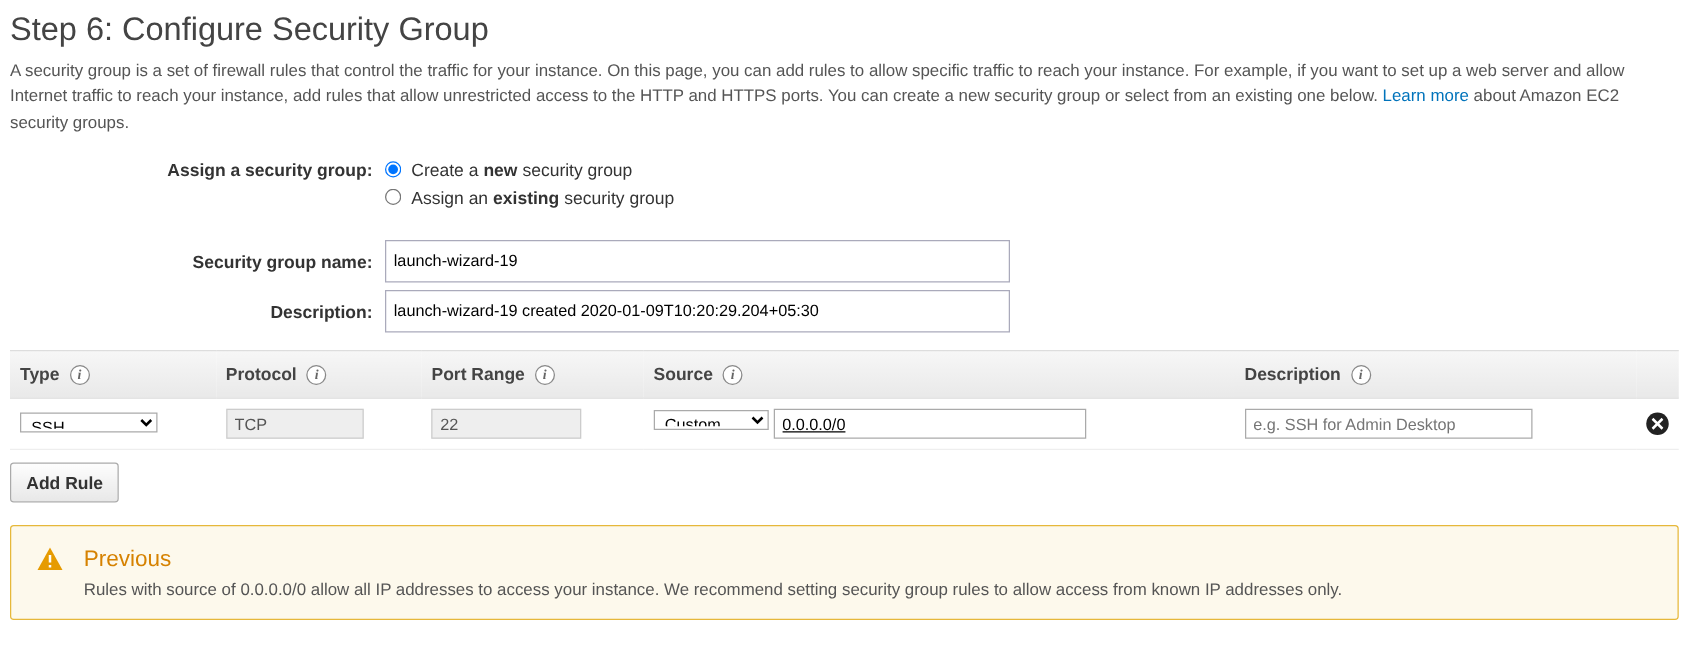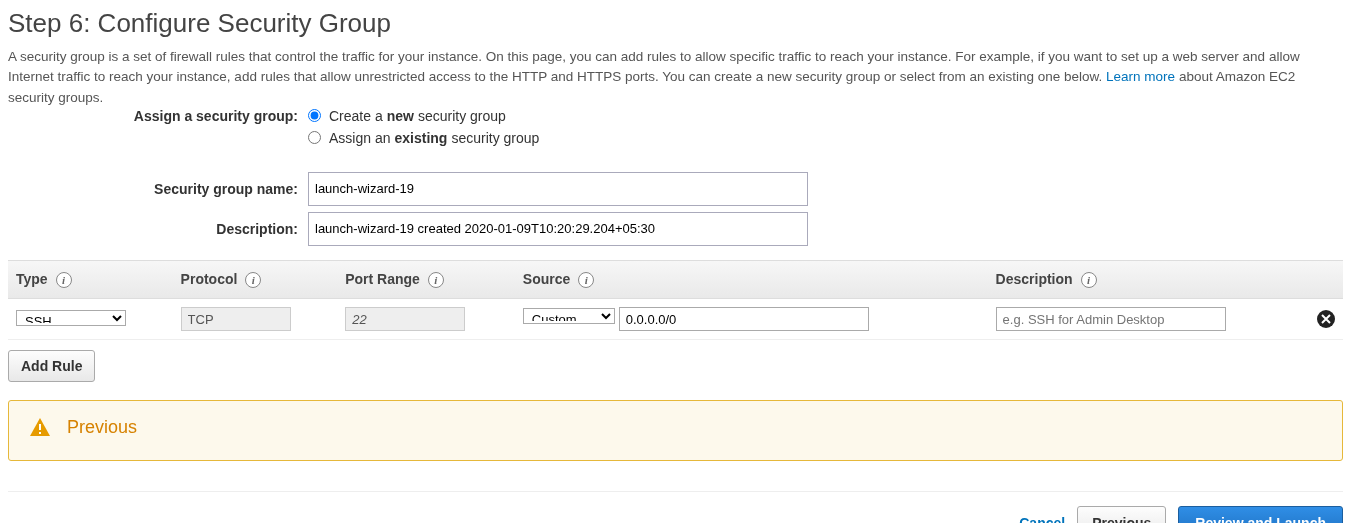--- a/index.html
+++ b/index.html
@@ -13,21 +13,21 @@
     .page-title {
       font-size: 26px;
       font-weight: 400;
       color: #444;
       margin-bottom: 8px;
     }
     .page-intro {
       font-size: 13.5px;
       color: #555;
       line-height: 1.5;
-      margin-bottom: 0;
+      margin-bottom: 20px;
     }
     .page-intro a { color: #0073bb; text-decoration: none; }
 
     .bold { font-weight: 700; }
 
     .form-row {
       display: flex;
       align-items: center;
       margin-bottom: 6px;
     }
@@ -268,27 +268,27 @@
     <tr>
       <td>
         <select class="cell-select" style="width:110px;">
           <option>SSH</option>
         </select>
       </td>
       <td>
         <input class="cell-input readonly" readonly="" style="width: 110px;" value="TCP">
       </td>
       <td>
-        <input class="cell-input readonly" readonly="" style="width: 120px; font-style: italic;" value="22">
+        <input class="cell-input readonly" readonly="" style="width: 120px;" value="22">
       </td>
       <td>
         <select class="cell-select" style="width:92px;">
           <option>Custom</option>
         </select>
-        <input class="cell-input" style="width: 250px;" value="0.0.0.0/0">
+        <input class="cell-input" style="width: 250px; text-decoration: underline;" value="0.0.0.0/0">
       </td>
       <td>
         <input class="cell-input" style="width: 230px;" placeholder="e.g. SSH for Admin Desktop">
       </td>
       <td>
         <span class="remove-icon">
           <svg width="10" height="10" viewBox="0 0 10 10">
               <path d="M1 1 L9 9 M9 1 L1 9" stroke="#fff" stroke-width="2"></path>
             </svg>
         </span>
@@ -302,20 +302,21 @@
 <div class="warning-box">
   <div class="warning-triangle">
     <svg width="22" height="20" viewBox="0 0 22 20">
       <path d="M11 1 L21 19 L1 19 Z" fill="#e69b00"></path>
       <rect x="10" y="7" width="2" height="6" fill="#fff"></rect>
       <rect x="10" y="15" width="2" height="2" fill="#fff"></rect>
     </svg>
   </div>
   <div>
     <div class="warning-title">Previous</div>
+    <div class="warning-text">Rules with source of 0.0.0.0/0 allow all IP addresses to access your instance. We recommend setting security group rules to allow access from known IP addresses only.</div>
   </div>
 </div>
 
 <div class="footer-bar">
   <a class="link-cancel">Cancel</a>
   <button class="btn-prev">Previous</button>
   <button class="btn-primary">Review and Launch</button>
 </div>
 
 

